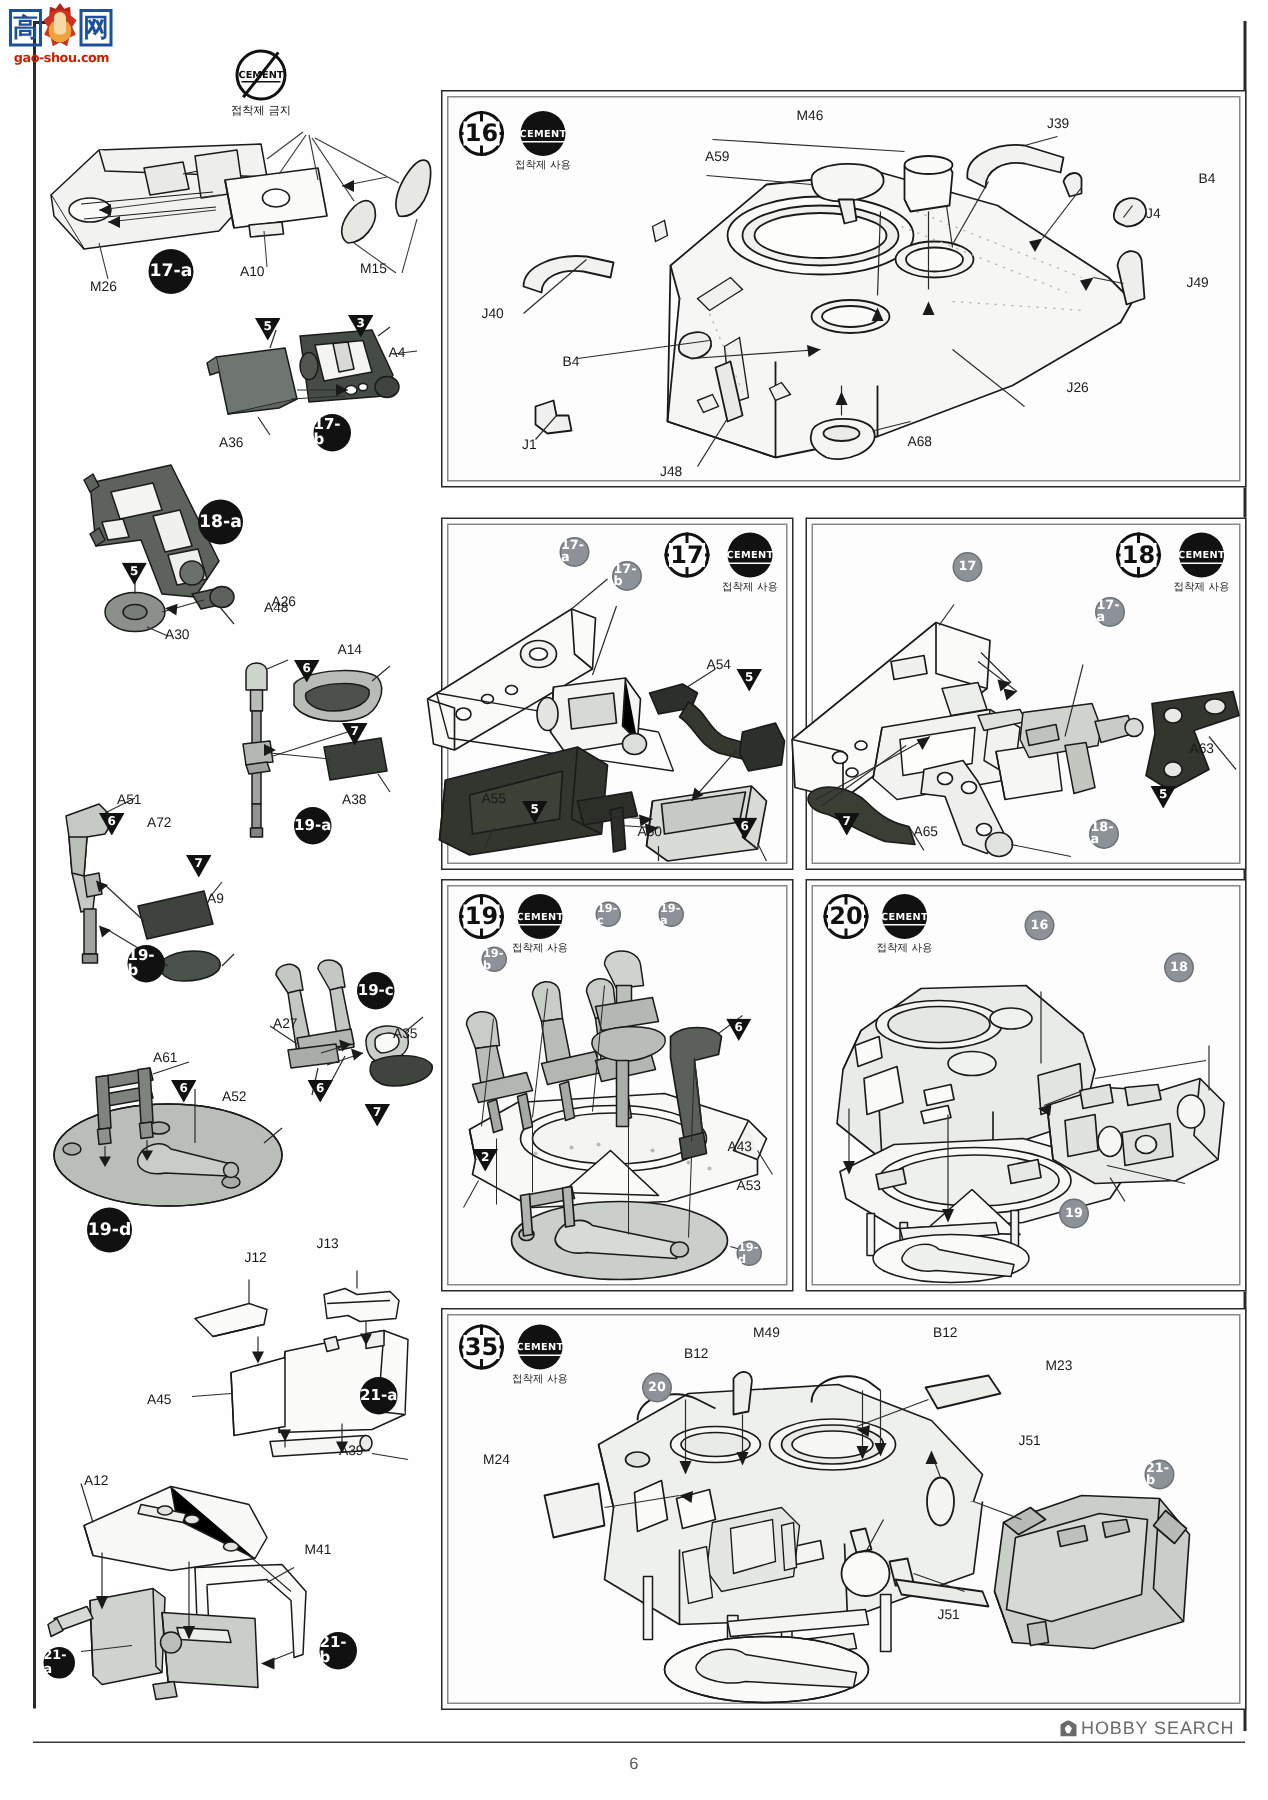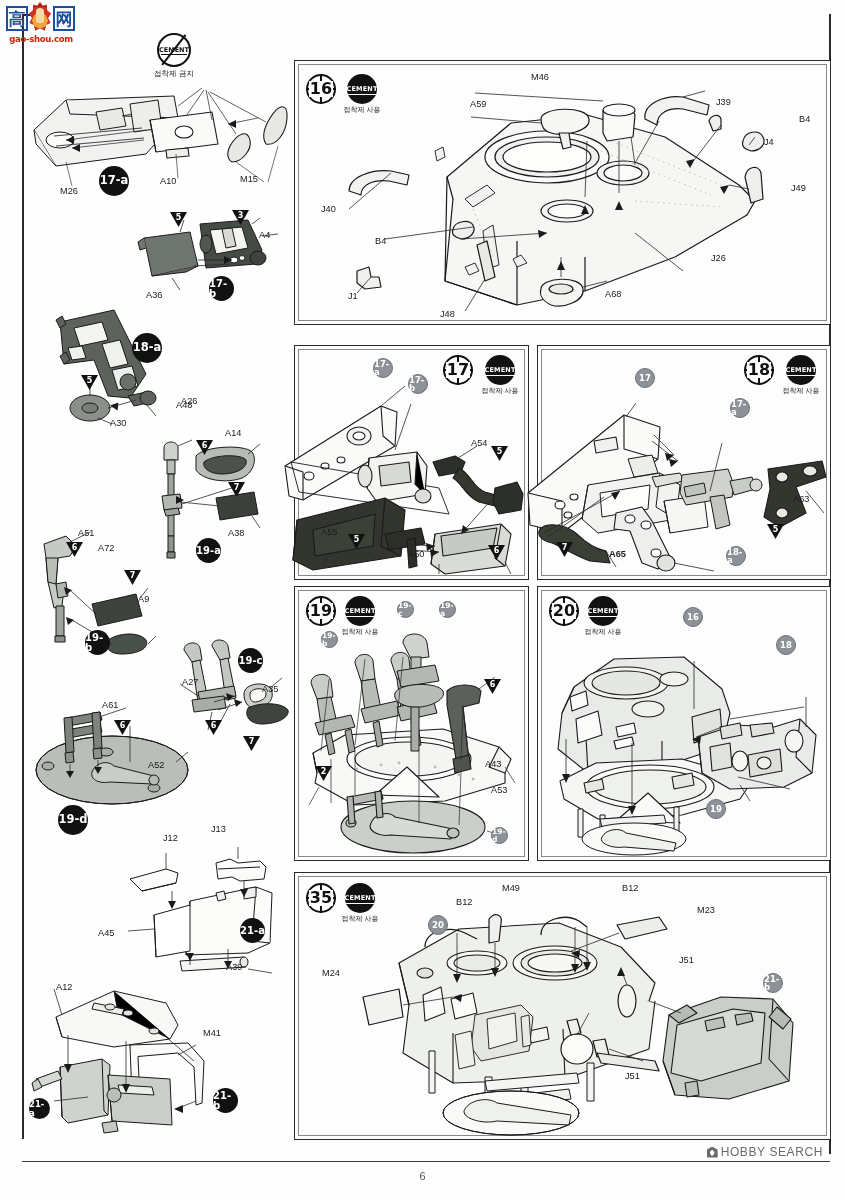--- a/index.html
+++ b/index.html
@@ -572,21 +572,21 @@
         <path d="M40 78 l-4 -7 l8 0 z"></path>
         <path d="M68 74 l-4 -7 l8 0 z"></path>
       </g>
     </svg>
   </div>
   <div class="lbl" style="left:102px; top:700px;">A61</div>
   <div class="tri-marker" style="left:114px; top:720px;">
     <div class="tri"></div>
       <div class="num">6</div>
   </div>
-  <div class="lbl" style="left:148px; top:726px;margin-top:34px;">A52</div>
+  <div class="lbl" style="left:148px; top:726px;">A52</div>
   <div class="sub-badge lg" style="left:58px; top:805px;">19-d</div>
 
   <div class="shape" style="left:120px; top:845px;">
     <svg width="165" height="130" viewBox="0 0 165 130">
       <g stroke="#1a1a1a" stroke-width="1" stroke-linejoin="round" fill="#fbfbf9">
         <path d="M96 18 L110 14 L118 18 L140 16 L146 22 L144 34 L120 36 L112 32 L98 34 Z"></path>
         <path d="M98 24 L140 22"></path>
         <path d="M10 34 L46 24 L58 28 L56 38 L22 46 Z"></path>
         <path d="M22 46 L56 38"></path>
         <path d="M70 56 L136 42 L152 48 L150 98 L128 108 L66 110 Z"></path>
@@ -770,21 +770,21 @@
           <path d="M226 180 l-4 9 l8 0 z"></path>
           <path d="M360 78 l-9 2 l4 7 z"></path>
           <path d="M394 104 l-9 2 l4 7 z"></path>
           <path d="M212 152 l-9 -3 l1 8 z"></path>
         </g>
       </svg>
     </div>
 
     <div class="lbl" style="left:236px; top:11px;">M46</div>
     <div class="lbl" style="left:175px; top:38px;">A59</div>
-    <div class="lbl" style="left:421px; top:16px;margin-top:20px;">J39</div>
+    <div class="lbl" style="left:403px; top:16px;">J39</div>
     <div class="lbl" style="left:469px; top:43px;margin-top:33px;">J4</div>
     <div class="lbl" style="left:504px; top:53px;">B4</div>
     <div class="lbl" style="left:26px; top:143px;">J40</div>
     <div class="lbl" style="left:80px; top:175px;">B4</div>
     <div class="lbl" style="left:496px; top:122px;">J49</div>
     <div class="lbl" style="left:416px; top:192px;">J26</div>
     <div class="lbl" style="left:53px; top:230px;">J1</div>
     <div class="lbl" style="left:145px; top:248px;">J48</div>
     <div class="lbl" style="left:292px; top:228px;margin-left:18px;">A68</div>
   </div>
@@ -868,21 +868,21 @@
     <div class="lbl" style="left:176px; top:92px;">A54</div>
     <div class="tri-marker" style="left:196px; top:100px;">
       <div class="tri"></div>
         <div class="num">5</div>
     </div>
     <div class="lbl" style="left:26px; top:181px;">A55</div>
     <div class="tri-marker" style="left:53px; top:188px;">
       <div class="tri"></div>
         <div class="num">5</div>
     </div>
-    <div class="lbl" style="left:113px; top:203px;">A50</div>
+    <div class="lbl" style="left:130px; top:203px;">A50</div>
     <div class="tri-marker" style="left:193px; top:199px;">
       <div class="tri"></div>
         <div class="num">6</div>
     </div>
   </div>
 
   <div class="panel" style="left:537px; top:345px; width:294px; height:235px;">
     <div class="panel-inner"></div>
     <div class="step-badge" style="left:206px; top:9px;">
       <span>18</span>
@@ -960,21 +960,21 @@
     </div>
 
     <div class="ref-badge md" style="left:97px; top:22px;">17</div>
     <div class="ref-badge md" style="left:192px; top:52px;">17-a</div>
     <div class="ref-badge md" style="left:188px; top:200px;">18-a</div>
     <div class="lbl" style="left:255px; top:148px;">A63</div>
     <div class="tri-marker" style="left:229px; top:178px;">
       <div class="tri"></div>
         <div class="num">5</div>
     </div>
-    <div class="lbl" style="left:71px; top:203px;font-weight:bold;">A65</div>
+    <div class="lbl" style="left:71px; top:203px;">A65</div>
     <div class="tri-marker" style="left:18px; top:196px;">
       <div class="tri"></div>
         <div class="num">7</div>
     </div>
   </div>
 
   <div class="panel" style="left:294px; top:586px; width:235px; height:275px;">
     <div class="panel-inner"></div>
     <div class="step-badge" style="left:11px; top:9px;">
       <span>19</span>

